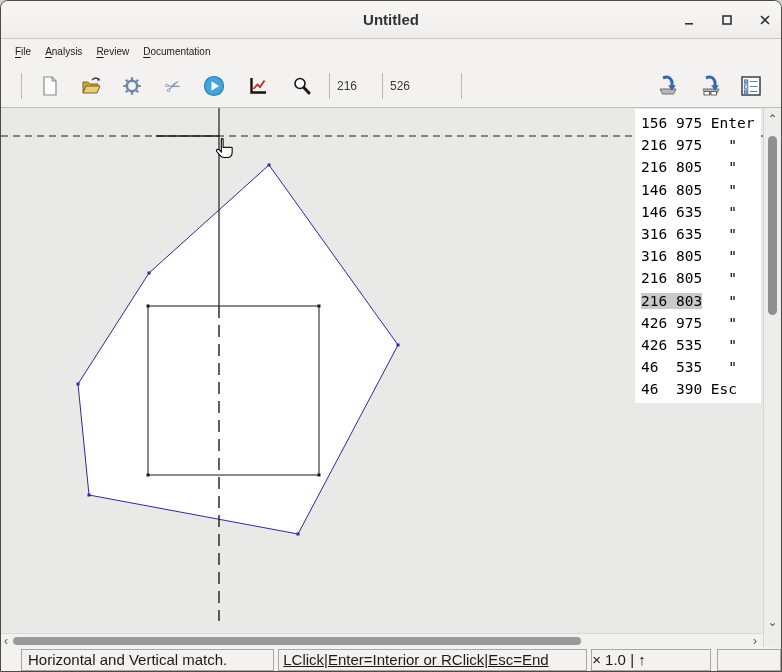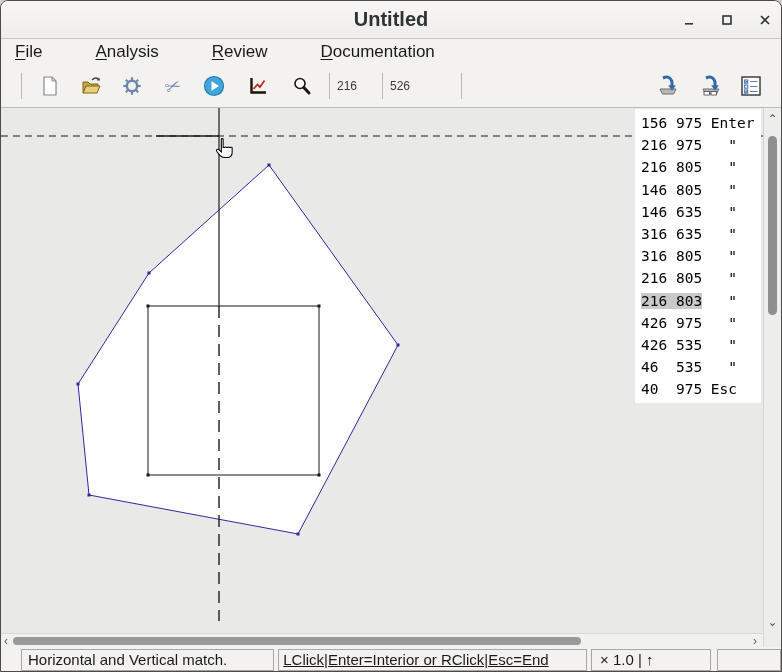--- a/index.html
+++ b/index.html
@@ -13,30 +13,30 @@
     display:flex; flex-direction:column;
   }
 
   
   .titlebar{
     height:38px; background:linear-gradient(#f8f7f6,#eeedec);
     border-bottom:1px solid #c9c8c6;
     display:flex; align-items:center; position:relative; flex:0 0 auto;
   }
   .title{ position:absolute; left:0; right:0; text-align:center;
-    font-size:20px; font-weight:bold; color:#2e3436; }
+    font-size:15px; font-weight:bold; color:#2e3436; }
   .winbtns{ position:absolute; right:8px; top:0; height:100%;
     display:flex; align-items:center; gap:22px; }
   .winbtn{ width:16px; height:16px; display:flex; align-items:center;
     justify-content:center; cursor:default; }
   .winbtn svg{ display:block; }
 
   
   .menubar{ height:25px; display:flex; align-items:center;
-    padding-left:8px; background:#f3f2f1; flex:0 0 auto; font-size:17px; color:#1a1a1a;gap:39px;}
+    padding-left:8px; background:#f3f2f1; flex:0 0 auto; font-size:10px; color:#1a1a1a;}
   .menu-item{ padding:2px 6px; margin-right:2px; }
   .menu-item .ul{ text-decoration:underline; text-underline-offset:2px; }
 
   
   .toolbar{ height:44px; display:flex; align-items:center;
     background:#f3f2f1; border-bottom:1px solid #bdbcbb; flex:0 0 auto; }
   .tsep{ width:1px; height:26px; background:#b9b8b6; margin:0 0 0 0; flex:0 0 auto;}
   .tbtn{ width:24px; height:24px; display:flex; align-items:center; justify-content:center;
      flex:0 0 auto; }
   .tfield{ font-size:12px; color:#3a3a3a; width:52px; padding-left:7px; flex:0 0 auto;}
@@ -77,21 +77,21 @@
     background:#9a9a9a; border-radius:4px; }
   .scorner{ width:18px; background:#ededec; border-left:1px solid #d6d5d4;}
 
   
   .statusbar{ height:26px; display:flex; align-items:center; background:#f3f2f1;
     flex:0 0 auto; font-size:15px; color:#1a1a1a; }
   .sseg{ height:22px; line-height:20px; border:1px solid #a8a7a5; background:#f3f2f1;
     white-space:nowrap; overflow:hidden; }
   .sseg.s1{ margin-left:20px; width:259px; padding-left:6px; }
   .sseg.s2{ margin-left:4px; width:316px; padding-left:4px;text-decoration:underline; }
-  .sseg.s3{ margin-left:4px; width:123px; padding-left:8px; }
+  .sseg.s3{ margin-left:4px; width:123px; }
   .sseg.s4{ margin-left:6px; width:65px; }
 </style>
 </head>
 <body>
 
 <div class="window">
 
   <div class="titlebar">
     <div class="title">Untitled</div>
     <div class="winbtns">
@@ -251,21 +251,21 @@
           <div class="coord-row">216 805   "</div>
           <div class="coord-row">146 805   "</div>
           <div class="coord-row">146 635   "</div>
           <div class="coord-row">316 635   "</div>
           <div class="coord-row">316 805   "</div>
           <div class="coord-row">216 805   "</div>
           <div class="coord-row"><span class="hl">216 803</span>   "</div>
           <div class="coord-row">426 975   "</div>
           <div class="coord-row">426 535   "</div>
           <div class="coord-row">46  535   "</div>
-          <div class="coord-row">40  975 Esc</div>
+          <div class="coord-row">46  390 Esc</div>
         </div>
     </div>
     <div class="vscroll">
       <div class="arrow up">⌃</div>
       <div class="thumb"></div>
       <div class="arrow down">⌄</div>
     </div>
   </div>
 
   <div class="hscroll-row">

